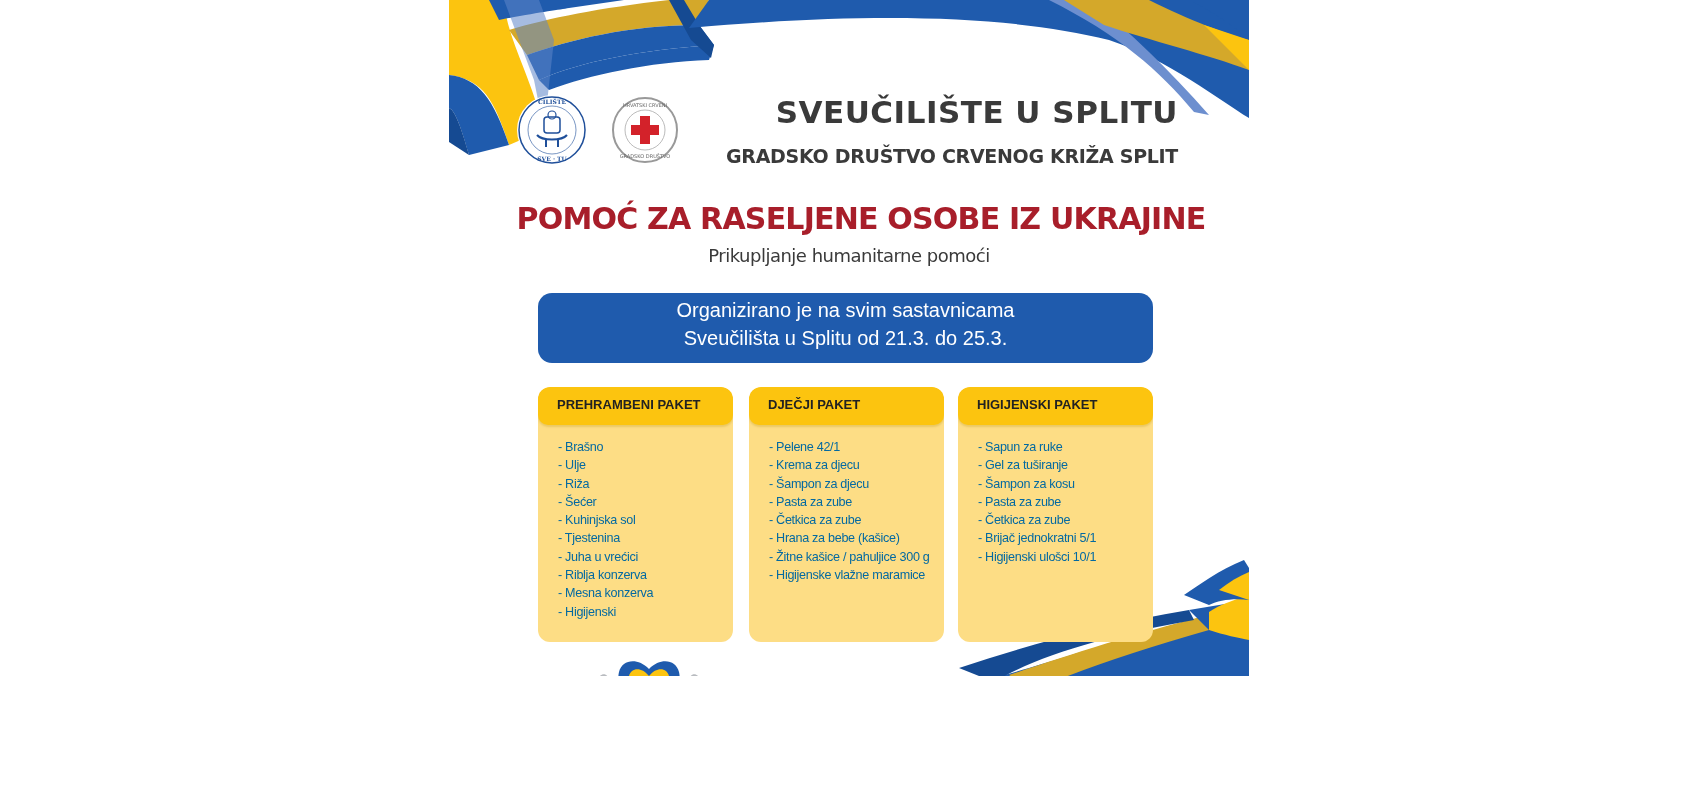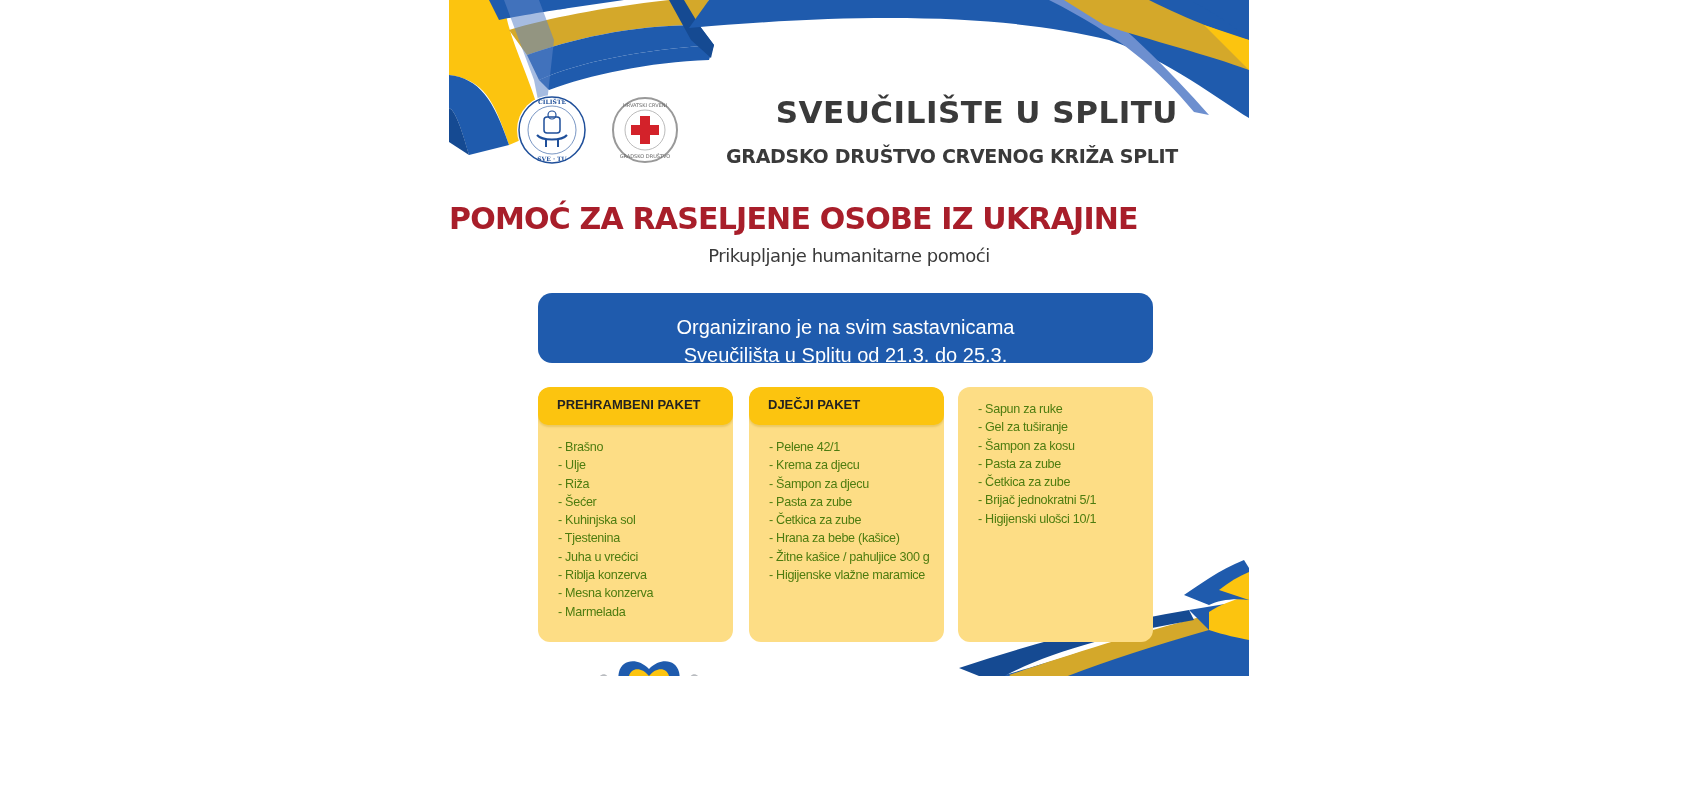--- a/index.html
+++ b/index.html
@@ -3,28 +3,28 @@
 <meta charset="utf-8">
 <style>
   html, body { margin:0; padding:0; background:#ffffff; }
   body { width:1700px; height:800px; position:relative; overflow:hidden; font-family:"Liberation Sans", sans-serif; }
   .poster { position:absolute; left:449px; top:0; width:800px; height:676px; background:#ffffff; overflow:hidden; }
   .ribbons { position:absolute; left:0; top:0; width:800px; height:800px; }
   .abs { position:absolute; }
   .logo { position:absolute; border-radius:50%; background:#fff; }
   .title1 { position:absolute; right:71px; top:94px; font-family:"DejaVu Sans", sans-serif; font-weight:bold; font-size:31px; color:#3a3a3a; letter-spacing:0.5px; white-space:nowrap; }
   .title2 { position:absolute; right:71px; top:145px; font-family:"DejaVu Sans", sans-serif; font-weight:bold; font-size:19px; color:#3a3a3a; white-space:nowrap; letter-spacing:-0.3px; }
-  .headline { position:absolute; left:0; width:800px; top:201px; font-family:"DejaVu Sans", sans-serif; font-weight:bold; font-size:30px; color:#a81e2a; white-space:nowrap; letter-spacing:-0.8px; }
+  .headline { position:absolute; left:12px; width:800px; text-align:center; top:201px; font-family:"DejaVu Sans", sans-serif; font-weight:bold; font-size:30px; color:#a81e2a; white-space:nowrap; letter-spacing:-0.8px; }
   .subhead { position:absolute; left:0; width:800px; text-align:center; top:245px; font-family:"DejaVu Sans", sans-serif; font-weight:normal; font-size:18px; color:#3a3a3a; white-space:nowrap; letter-spacing:-0.5px; }
-  .infobox { position:absolute; left:89px; top:293px; width:615px; height:70px; background:#1f5bad; border-radius:14px; color:#fff; text-align:center; font-size:20px; line-height:28px; padding-top:20px; box-sizing:border-box; }
+  .infobox { position:absolute; left:89px; top:293px; width:615px; height:70px; background:#1f5bad; border-radius:14px; color:#fff; text-align:center; font-size:20px; line-height:28px; padding-top:3px; box-sizing:border-box; }
   .infobox div { white-space:nowrap; }
   .card { position:absolute; top:387px; width:195px; height:255px; background:#fddd85; border-radius:12px; overflow:hidden; }
   .card-head { height:38px; background:#fcc40f; border-radius:12px 12px 10px 10px; font-size:13px; font-weight:bold; color:#222; padding-left:19px; line-height:36px; box-shadow:0 2px 2px rgba(180,140,0,0.25); white-space:nowrap; }
   .card ul { list-style:none; margin:0; padding:13px 0 0 20px; }
-  .card li { font-size:12.6px; line-height:18.3px; color:#4d7c0f; white-space:nowrap; letter-spacing:-0.3px; }
+  .card li { font-size:12.6px; line-height:18.3px; color:#0369a1; white-space:nowrap; letter-spacing:-0.3px; }
 </style>
 </head>
 <body>
 
 <div class="poster">
 
   <svg class="ribbons" viewBox="0 0 800 800" width="800" height="800">
 
     <path d="M0,0 L55,0 C58,40 80,70 95,130 L60,145 C45,100 35,80 0,75 Z" fill="#fcc40f"></path>
     <path d="M0,75 C30,78 45,100 60,145 L20,155 C10,120 5,110 0,108 Z" fill="#1f5bad"></path>
@@ -94,39 +94,40 @@
     <ul>
       <li>- Brašno</li>
       <li>- Ulje</li>
       <li>- Riža</li>
       <li>- Šećer</li>
       <li>- Kuhinjska sol</li>
       <li>- Tjestenina</li>
       <li>- Juha u vrećici</li>
       <li>- Riblja konzerva</li>
       <li>- Mesna konzerva</li>
-      <li>- Marmelada</li>
+      <li>- Higijenski</li>
     </ul>
   </div>
 
   <div class="card" style="left:300px;">
     <div class="card-head">DJEČJI PAKET</div>
     <ul>
       <li>- Pelene 42/1</li>
       <li>- Krema za djecu</li>
       <li>- Šampon za djecu</li>
       <li>- Pasta za zube</li>
       <li>- Četkica za zube</li>
       <li>- Hrana za bebe (kašice)</li>
       <li>- Žitne kašice / pahuljice 300 g</li>
       <li>- Higijenske vlažne maramice</li>
     </ul>
   </div>
 
   <div class="card" style="left:509px;">
+    <div class="card-head">HIGIJENSKI PAKET</div>
     <ul>
       <li>- Sapun za ruke</li>
       <li>- Gel za tuširanje</li>
       <li>- Šampon za kosu</li>
       <li>- Pasta za zube</li>
       <li>- Četkica za zube</li>
       <li>- Brijač jednokratni 5/1</li>
       <li>- Higijenski ulošci 10/1</li>
     </ul>
   </div>

